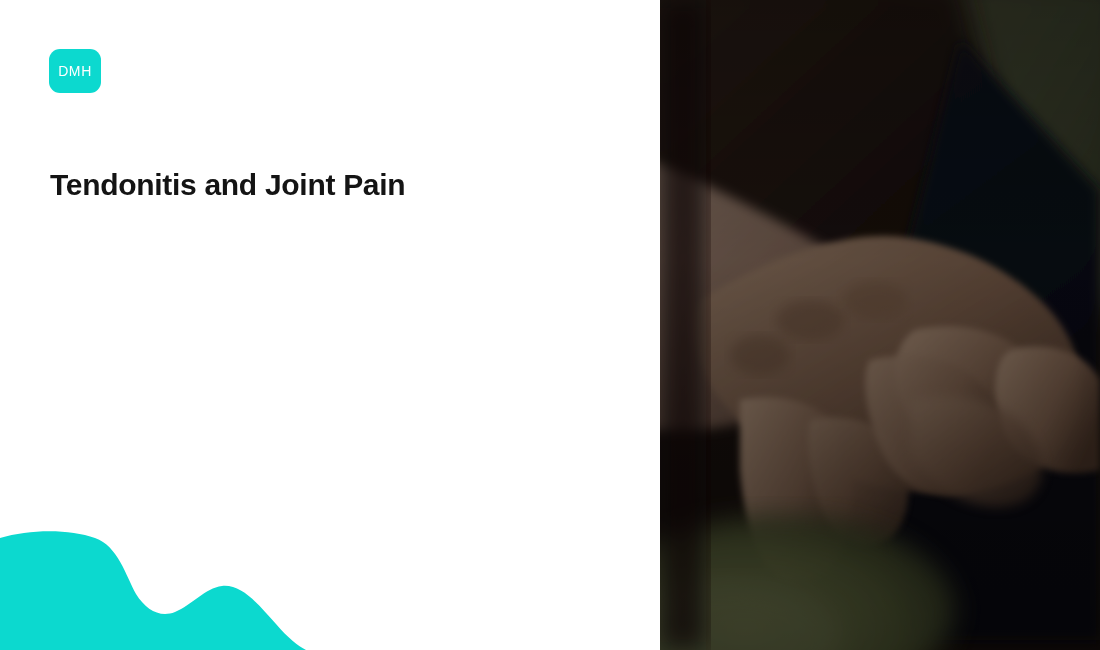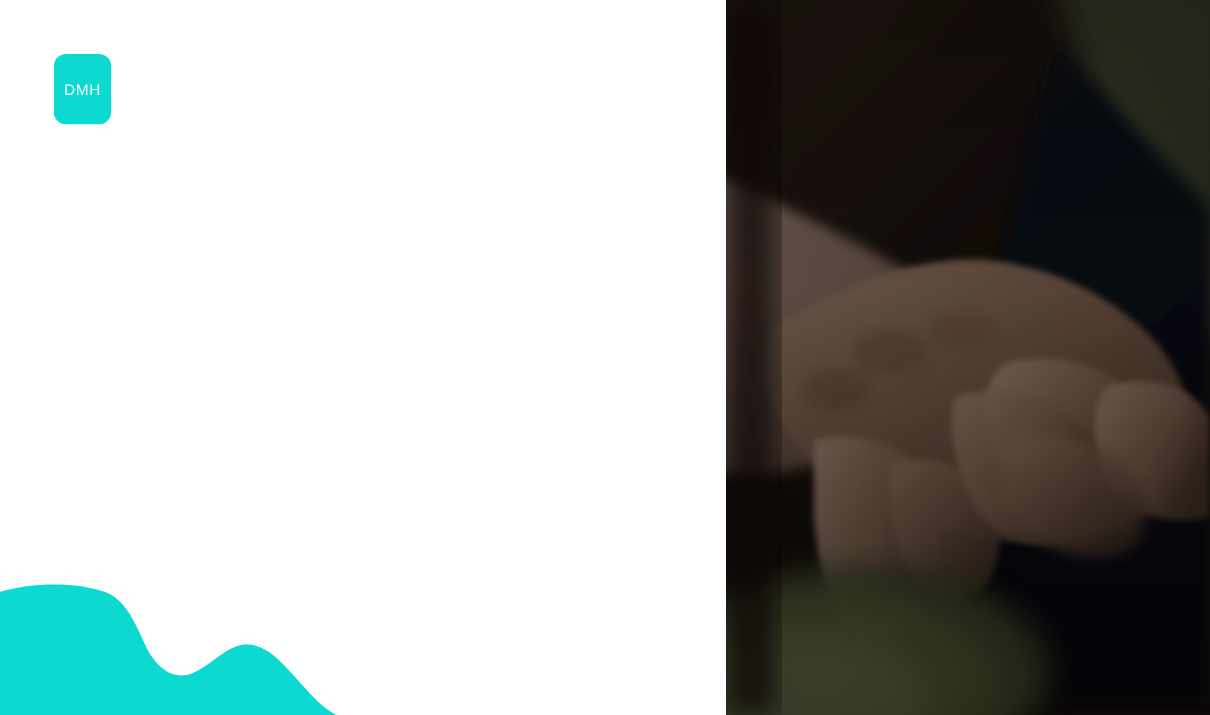--- a/index.html
+++ b/index.html
@@ -31,21 +31,21 @@
     background: #ffffff;
     overflow: hidden;
   }
 
   
   #logo-badge {
     position: absolute;
     left: 49px;
     top: 49px;
     width: 52px;
-    height: 64px;
+    height: 44px;
     border-radius: 11px;
     background: #0CD9CF;
     display: flex;
     align-items: center;
     justify-content: center;
   }
   #logo-text {
     color: #ffffff;
     font-family: "Liberation Sans", sans-serif;
     font-size: 14px;
@@ -110,20 +110,21 @@
 <body>
 
 <div id="slide">
 
   <div id="left-panel">
 
     <div id="logo-badge">
       <span id="logo-text">DMH</span>
     </div>
 
+    <h1 id="headline">Tendonitis and Joint Pain</h1>
 
 
     <div id="wave-decoration">
       <svg viewBox="0 0 320 130" preserveAspectRatio="none" xmlns="http://www.w3.org/2000/svg">
         <path d="M0,18 C30,9 70,9 95,18 C118,26 126,56 136,74 C146,90 160,98 175,92
                  C192,85 205,68 222,66 C242,64 258,84 276,104 C288,118 298,126 306,130
                  L0,130 Z" fill="#0CD9CF"></path>
       </svg>
     </div>
 

